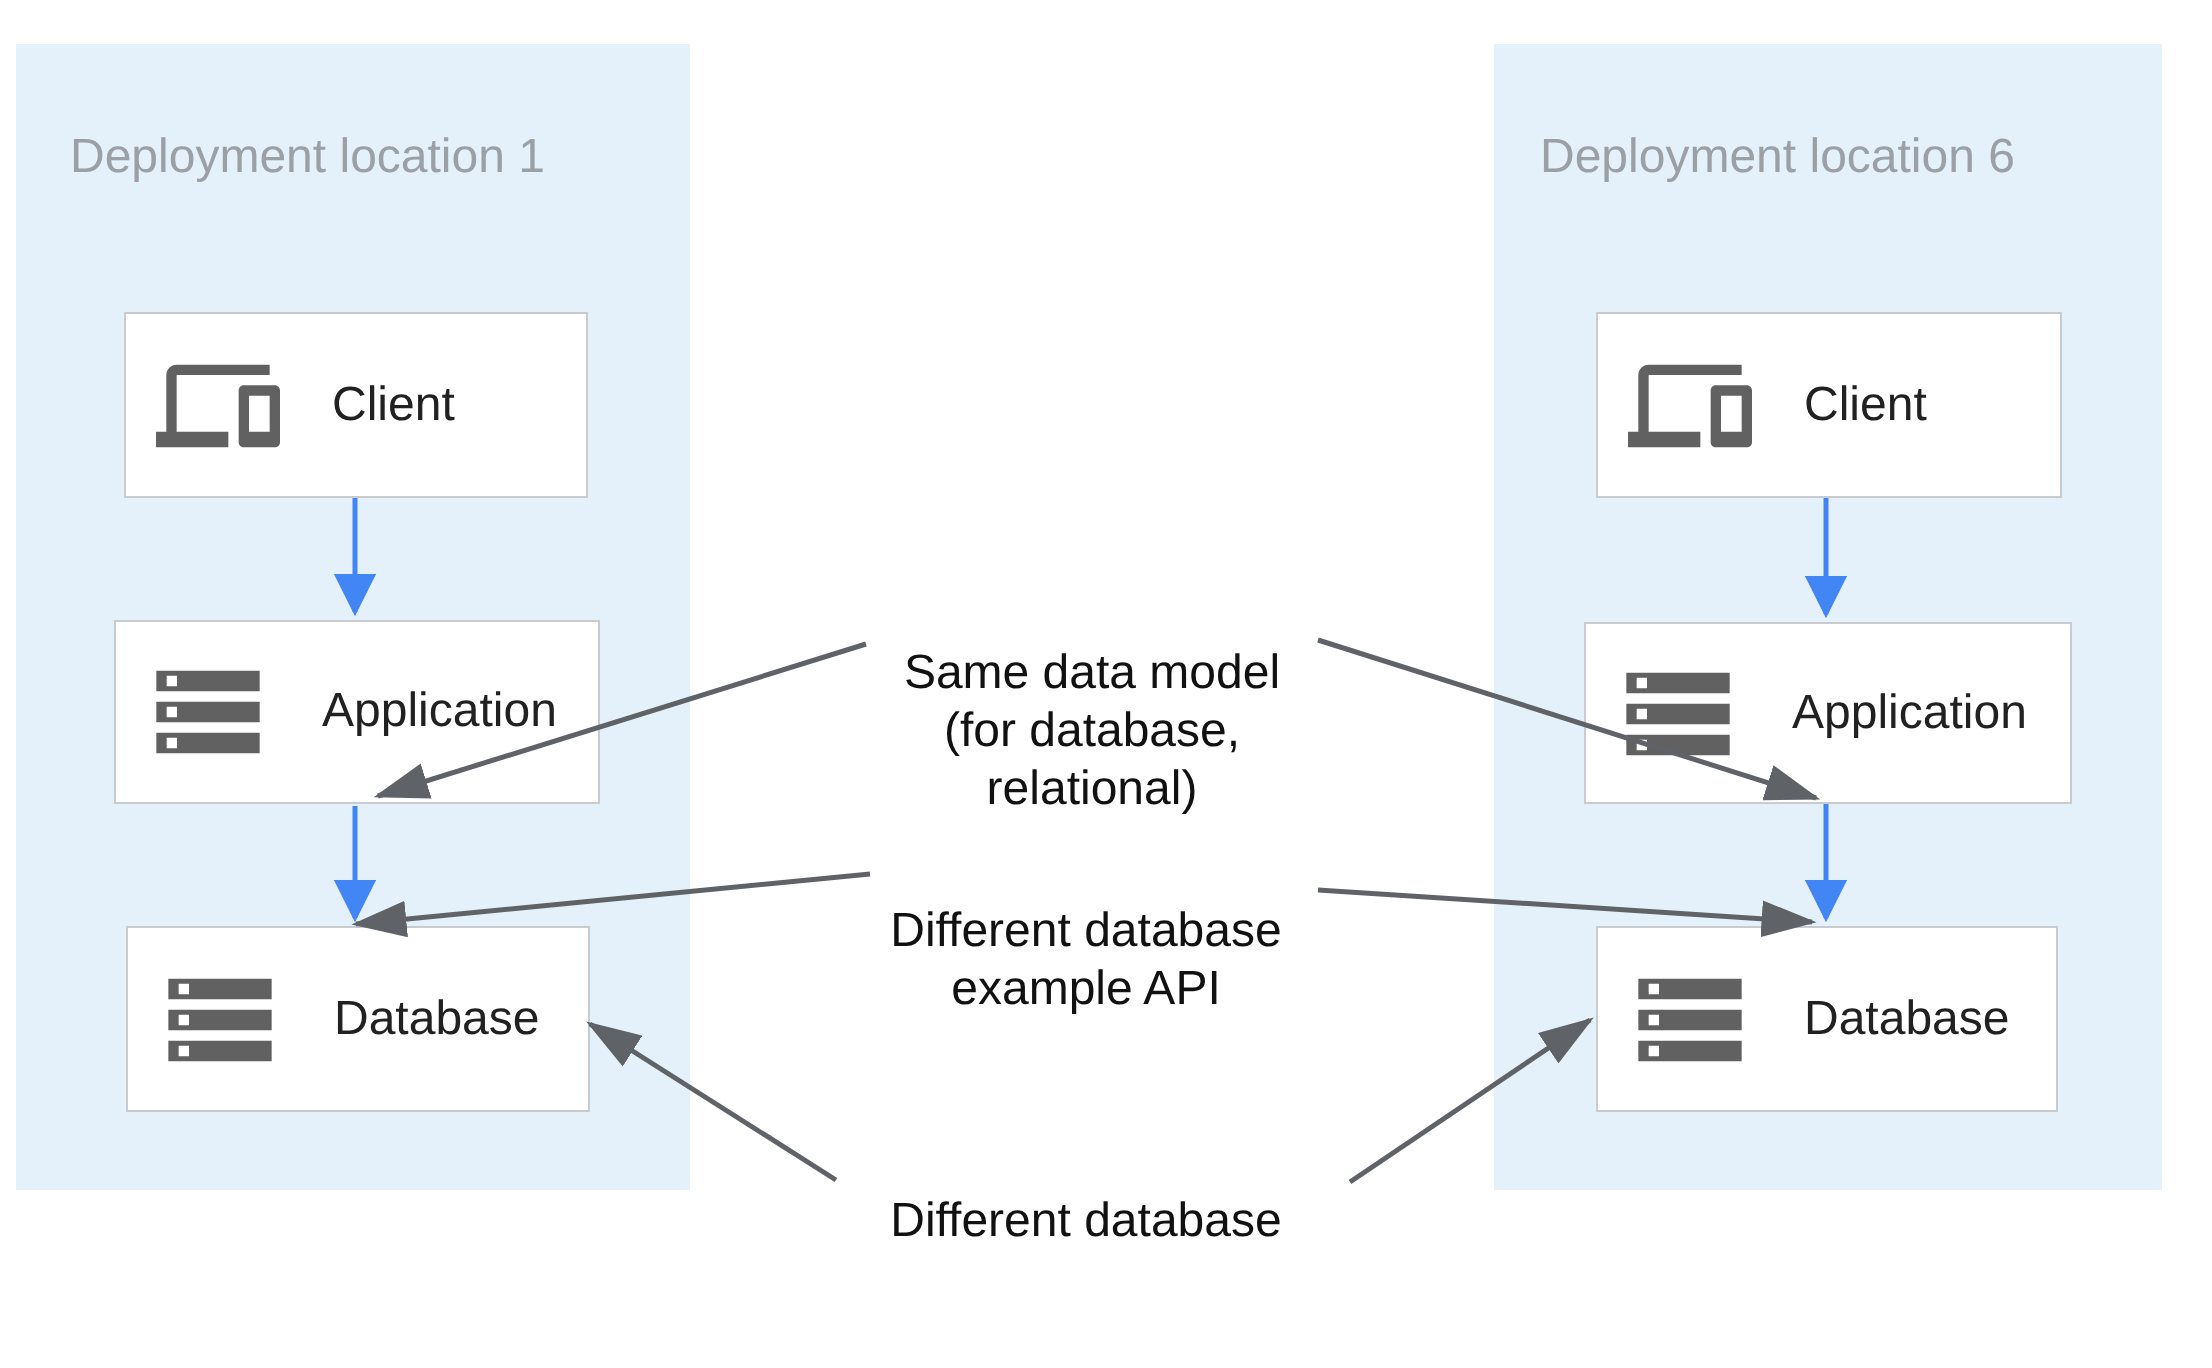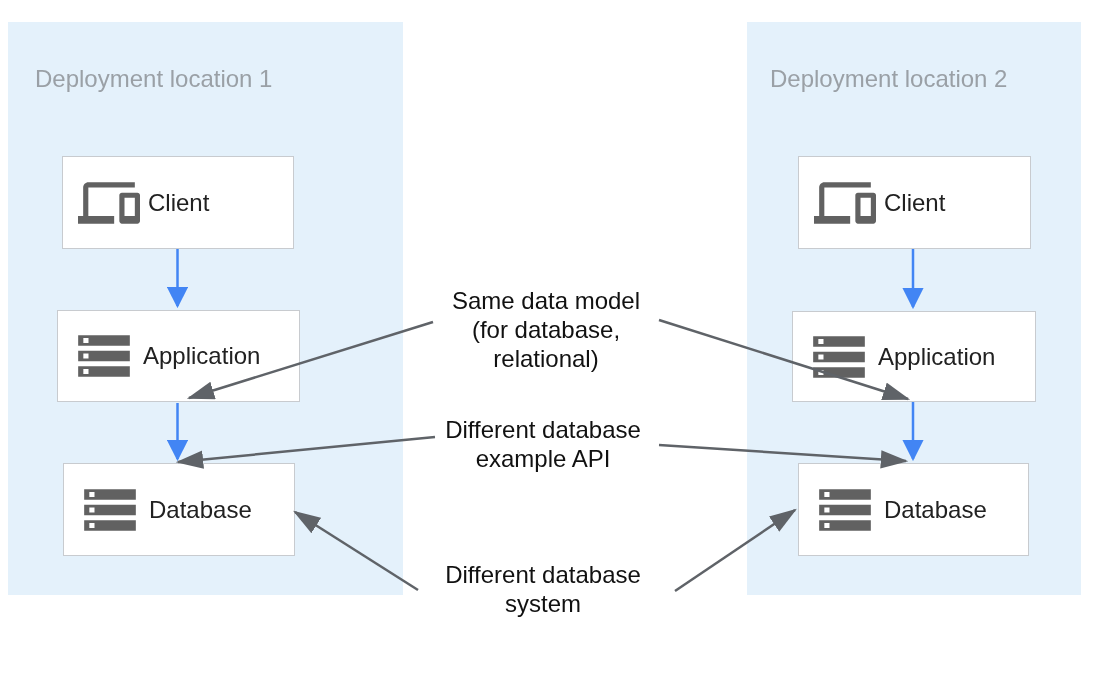--- a/index.html
+++ b/index.html
@@ -10,39 +10,39 @@
     background: #ffffff;
     font-family: "Liberation Sans", sans-serif;
     overflow: hidden;
   }
   .panel {
     position: absolute;
     top: 22px;
     height: 573px;
     background: #E4F1FB;
   }
-  .panel-left  { left: 8px;   width: 395px; }
+  .panel-left  { left: 8px;   width: 337px; }
   .panel-right { left: 747px; width: 334px; }
   .panel-title {
     position: absolute;
     top: 43px;
     margin: 0;
     font-size: 24px;
     font-weight: 400;
     color: #9AA0A6;
     white-space: nowrap;
   }
   .panel-left  .panel-title { left: 27px; }
   .panel-right .panel-title { left: 23px; }
   .node {
     position: absolute;
     box-sizing: border-box;
     display: flex;
     align-items: center;
-    gap: 8px;
+    gap: 26px;
     padding-left: 15px;
     background: #ffffff;
     border: 1px solid #C8CBCF;
   }
   .node .icon { width: 62px; height: 62px; flex: 0 0 auto; }
   .node .icon svg { width: 62px; height: 62px; display: block; fill: #616161; }
   .node .label { font-size: 24px; color: #212121; white-space: nowrap; }
 
   #node-client-1      { left: 62px;  top: 156px; width: 232px; height: 93px; }
   #node-application-1 { left: 57px;  top: 310px; width: 243px; height: 92px; }
@@ -51,20 +51,21 @@
   #node-application-2 { left: 792px; top: 311px; width: 244px; height: 91px; }
   #node-database-2    { left: 798px; top: 463px; width: 231px; height: 93px; }
 
   .annotation {
     position: absolute;
     width: 280px;
     text-align: center;
     font-size: 24px;
     line-height: 29px;
     color: #111111;
+    margin-top: 36px;
   }
   #annotation-1 { left: 406px; top: 286px; }
   #annotation-2 { left: 403px; top: 415px; }
   #annotation-3 { left: 403px; top: 560px; }
 
   .overlay {
     position: absolute;
     left: 0; top: 0;
     width: 1106px; height: 684px;
     pointer-events: none;
@@ -75,21 +76,21 @@
 </head>
 <body>
 
 <div class="canvas">
 
   <section class="panel panel-left">
     <h2 class="panel-title">Deployment location 1</h2>
   </section>
 
   <section class="panel panel-right">
-    <h2 class="panel-title">Deployment location 2</h2>
+    <h2 class="panel-title">Deployment location 6</h2>
   </section>
 
   <div class="node" id="node-client-1">
     <span class="icon">
       <svg viewBox="0 0 24 24">
           <path fill-rule="evenodd" d="M4 6h18V4H4c-1.1 0-2 .9-2 2v11H0v3h14v-3H4V6zm19 2h-6c-.55 0-1 .45-1 1v10c0 .55.45 1 1 1h6c.55 0 1-.45 1-1V9c0-.55-.45-1-1-1zm-1 9h-4v-7h4v7z"></path>
         </svg>
     </span>
     <span class="label">Client</span>
   </div>
@@ -145,21 +146,20 @@
     <div>relational)</div>
   </div>
 
   <div class="annotation" id="annotation-2">
     <div>Different database</div>
     <div>example API</div>
   </div>
 
   <div class="annotation" id="annotation-3">
     <div>Different database</div>
-    <div>system</div>
   </div>
 
   <svg class="overlay" viewBox="0 0 1106 684">
     <defs>
       <marker id="arrow-blue" viewBox="0 0 10 10" refX="9" refY="5" markerWidth="8.5" markerHeight="8.5" orient="auto" markerUnits="strokeWidth">
         <path d="M0 0 L10 5 L0 10 z" fill="#4285F4"></path>
       </marker>
       <marker id="arrow-gray" viewBox="0 0 12 8" refX="11" refY="4" markerWidth="11" markerHeight="7.4" orient="auto" markerUnits="strokeWidth">
         <path d="M0 0 L12 4 L0 8 z" fill="#5F6368"></path>
       </marker>

